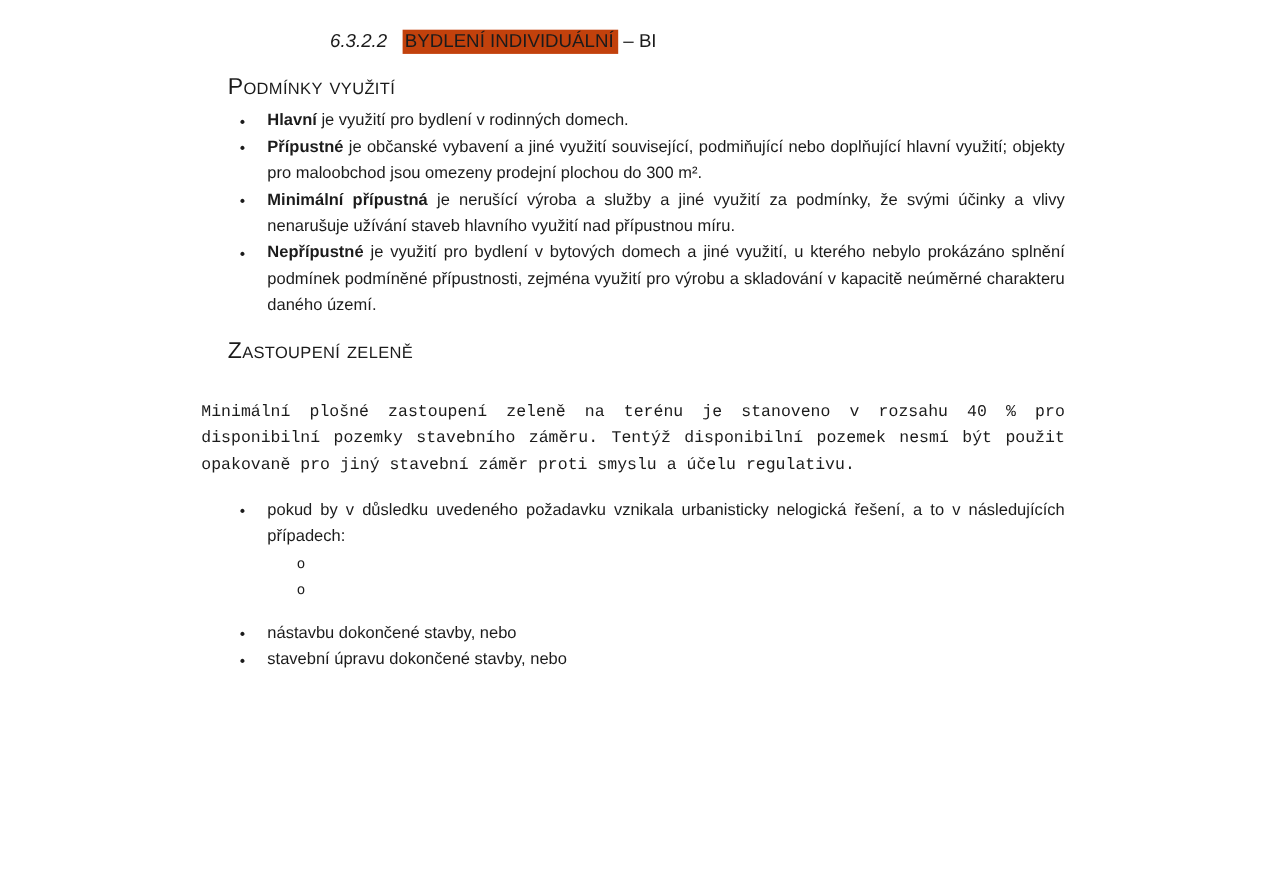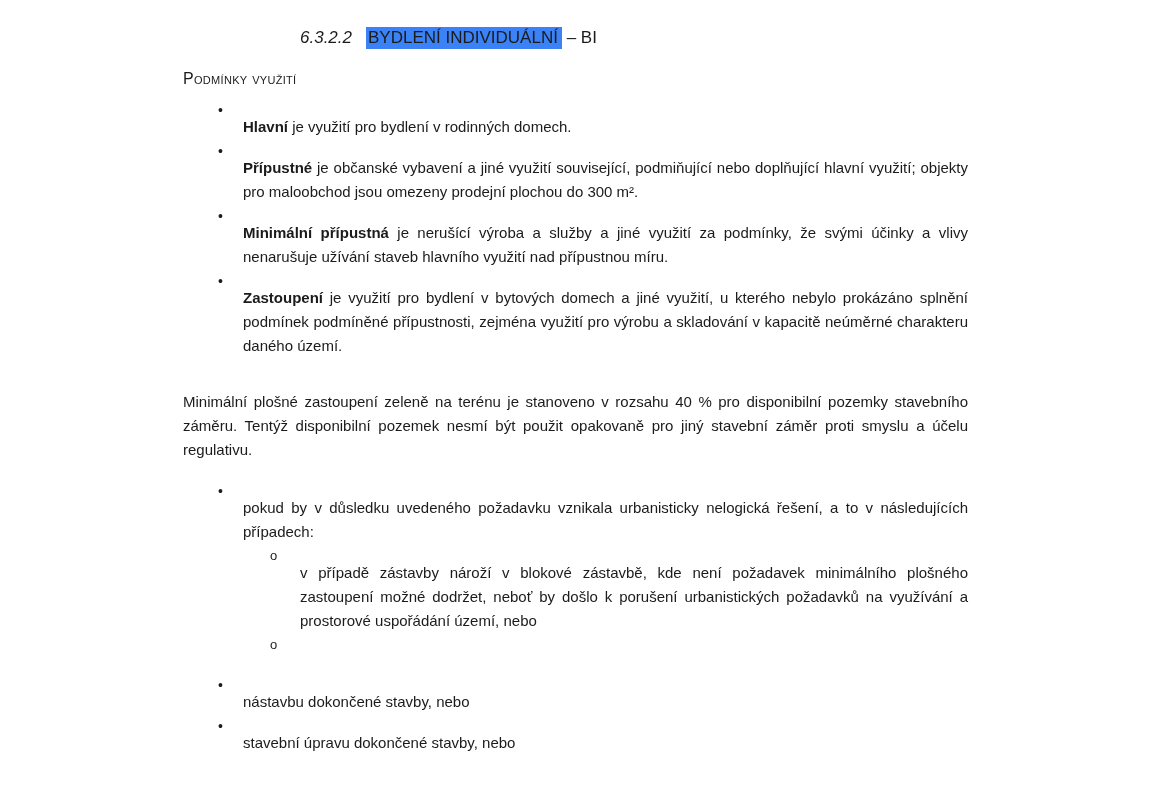--- a/index.html
+++ b/index.html
@@ -27,54 +27,55 @@
     margin-left: 117px;
     font-size: 17px;
     line-height: 24px;
     white-space: nowrap;
   }
   .heading .num {
     margin-right: 14px;
     font-style: italic;
   }
   .heading .hl {
-    background: #3b82f6;
+    background: #c2410c;
     padding: 1px 4px 2px 2px;
   }
   .sec-title {
     font-variant: small-caps;
-    font-size: 16px;
+    font-size: 21px;
     letter-spacing: 0.3px;
     margin-top: 17px;
     margin-bottom: 7px;
+    margin-left: 24px;
   }
   p.para {
     margin: 32px 0 0 0;
     text-align: justify;
+    font-family: Liberation Mono, monospace;
   }
   .list {
     margin: 3px 0 0 0;
   }
   .li {
     display: flex;
     text-align: justify;
   }
   .li .mk {
     flex: 0 0 25px;
     padding-left: 35px;
     font-size: 14px;
   }
   .li.sub .mk {
     flex: 0 0 30px;
     padding-left: 87px;
     font-size: 13px;
   }
   .li .tx {
     flex: 1;
-    margin-top: 17px;
   }
   b { font-weight: bold; }
 </style>
 </head>
 <body>
 
 <div class="doc">
 
   <div class="heading">
     <span class="num">6.3.2.2</span><span class="hl">BYDLENÍ INDIVIDUÁLNÍ</span> <span>– BI</span>
@@ -90,36 +91,36 @@
     <div class="li">
       <span class="mk">•</span>
       <span class="tx"><b>Přípustné</b> <span>je občanské vybavení a jiné využití související, podmiňující nebo doplňující hlavní využití; objekty pro maloobchod jsou omezeny prodejní plochou do 300 m².</span></span>
     </div>
     <div class="li">
       <span class="mk">•</span>
       <span class="tx"><b>Minimální přípustná</b> <span>je nerušící výroba a služby a jiné využití za podmínky, že svými účinky a vlivy nenarušuje užívání staveb hlavního využití nad přípustnou míru.</span></span>
     </div>
     <div class="li">
       <span class="mk">•</span>
-      <span class="tx"><b>Zastoupení</b> <span>je využití pro bydlení v bytových domech a jiné využití, u kterého nebylo prokázáno splnění podmínek podmíněné přípustnosti, zejména využití pro výrobu a skladování v kapacitě neúměrné charakteru daného území.</span></span>
+      <span class="tx"><b>Nepřípustné</b> <span>je využití pro bydlení v bytových domech a jiné využití, u kterého nebylo prokázáno splnění podmínek podmíněné přípustnosti, zejména využití pro výrobu a skladování v kapacitě neúměrné charakteru daného území.</span></span>
     </div>
   </div>
 
+  <div class="sec-title">Zastoupení zeleně</div>
 
   <p class="para">Minimální plošné zastoupení zeleně na terénu je stanoveno v rozsahu 40 % pro disponibilní pozemky stavebního záměru. Tentýž disponibilní pozemek nesmí být použit opakovaně pro jiný stavební záměr proti smyslu a účelu regulativu.</p>
 
 
   <div class="list" style="margin-top:17px">
     <div class="li">
       <span class="mk">•</span>
       <span class="tx">pokud by v důsledku uvedeného požadavku vznikala urbanisticky nelogická řešení, a to v následujících případech:</span>
     </div>
     <div class="li sub">
       <span class="mk">o</span>
-      <span class="tx">v případě zástavby nároží v blokové zástavbě, kde není požadavek minimálního plošného zastoupení možné dodržet, neboť by došlo k porušení urbanistických požadavků na využívání a prostorové uspořádání území, nebo</span>
     </div>
     <div class="li sub">
       <span class="mk">o</span>
     </div>
   </div>
 
 
   <div class="list" style="margin-top:16px">
     <div class="li">
       <span class="mk">•</span>

